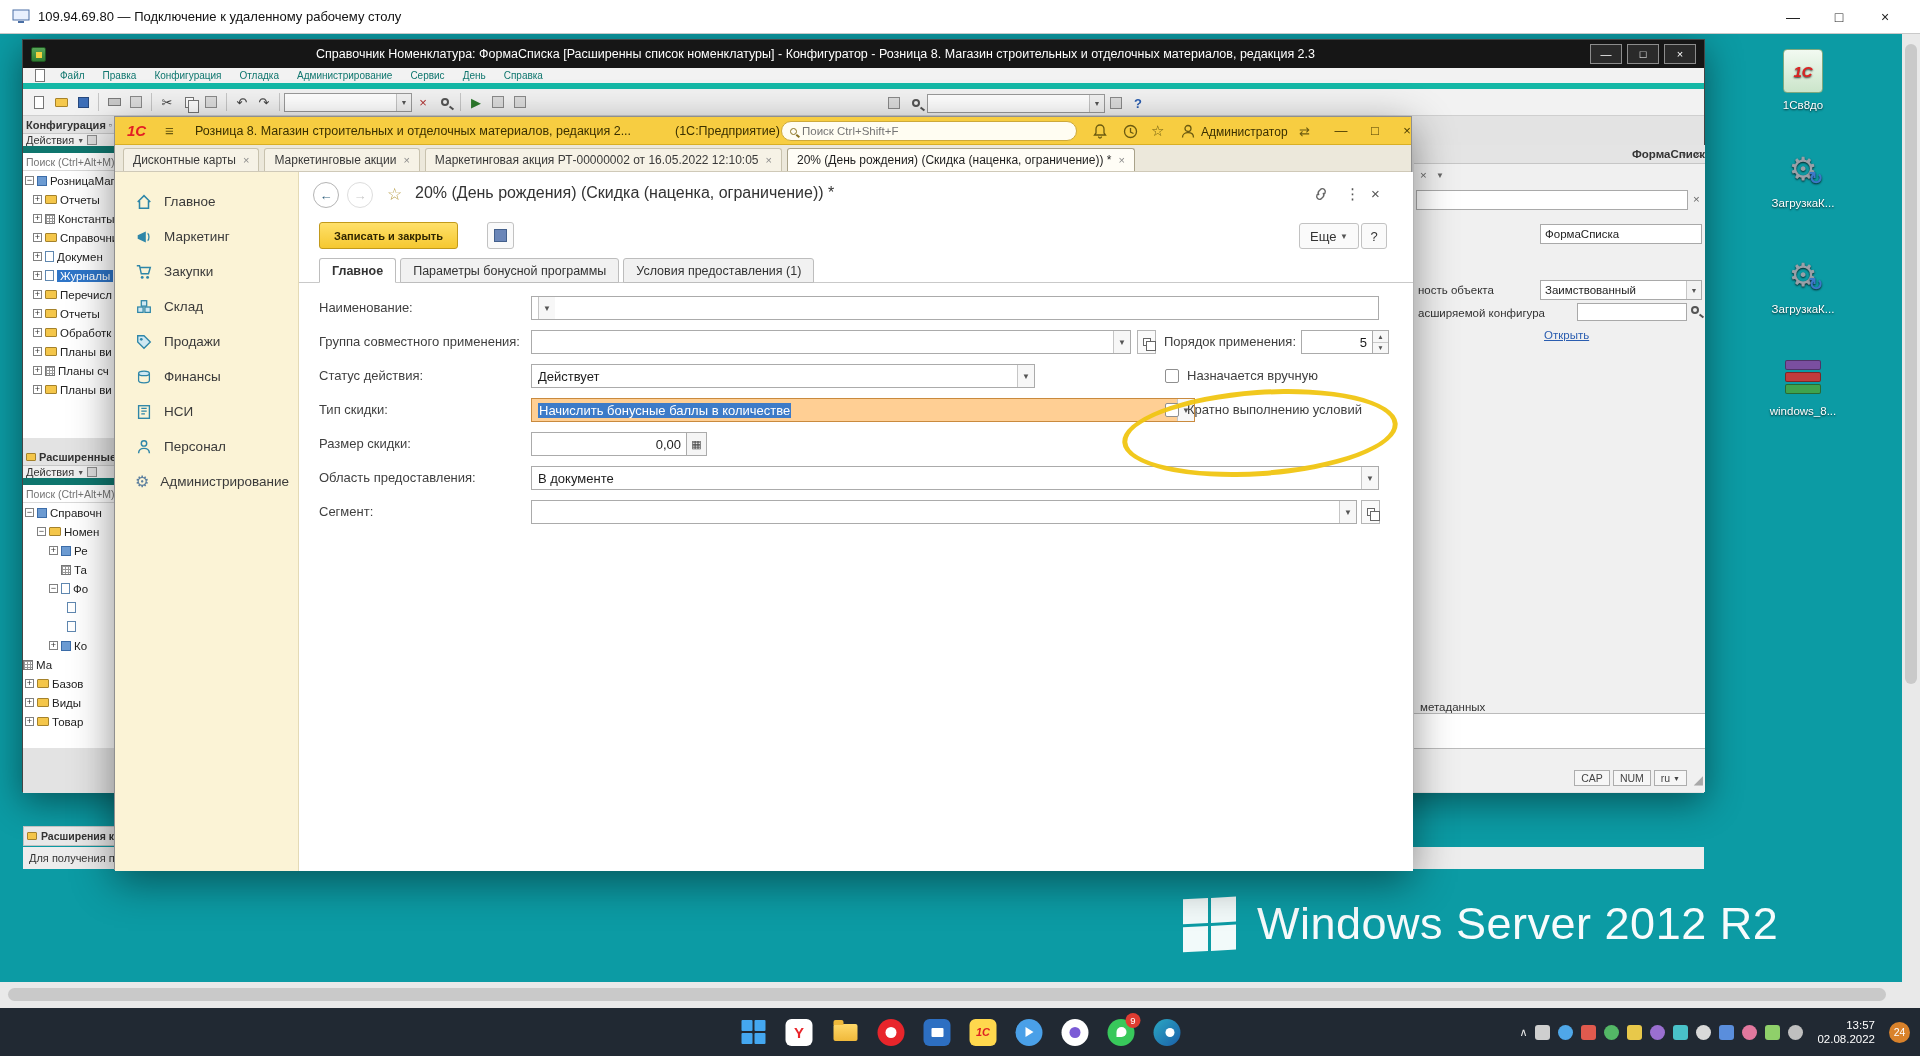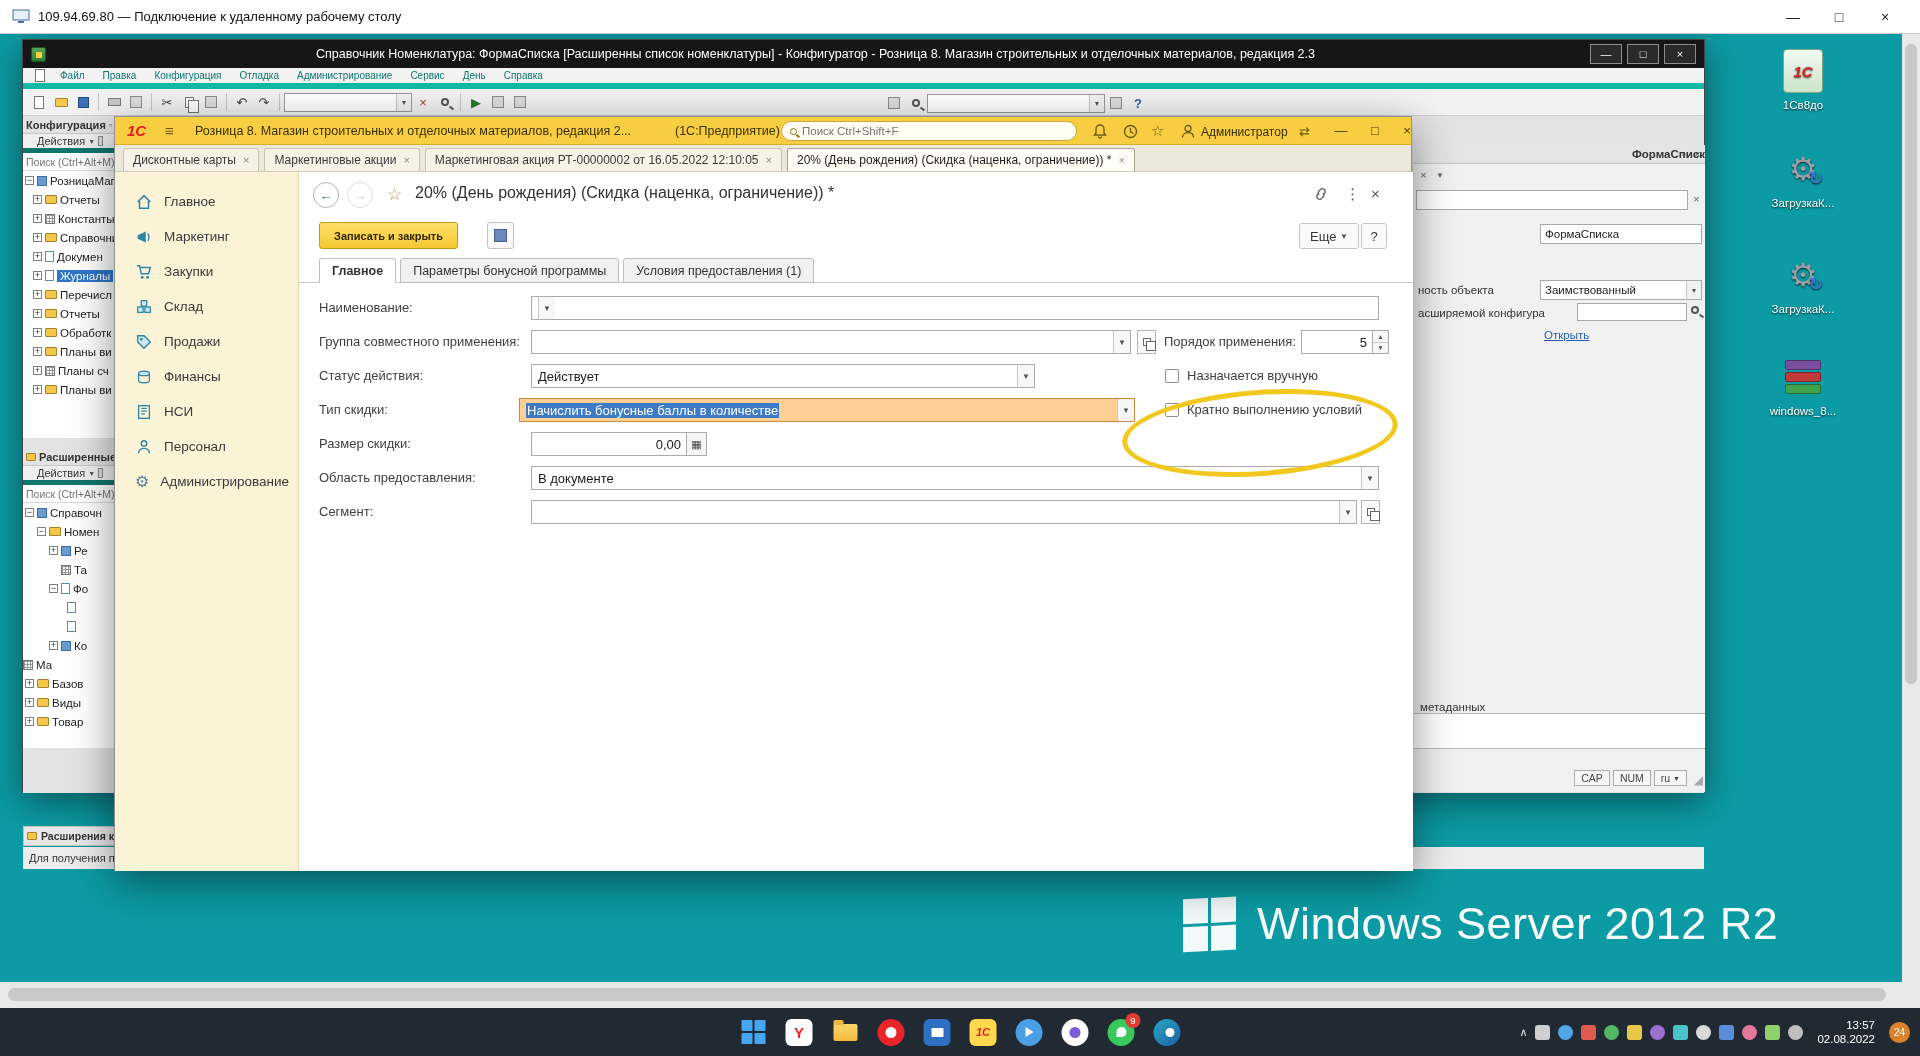--- a/index.html
+++ b/index.html
@@ -40,21 +40,21 @@
   .mi-mag:after{content:"";position:absolute;left:6px;top:7px;width:5px;height:2px;background:#555;transform:rotate(40deg)}
   .glyphbtn{font-size:13px;color:#444}
   .tcombo{height:19px;background:#fff;border:1px solid #9A9A9A;display:flex;align-items:center;flex:none}
   .tcombo .arr{width:15px;height:100%;border-left:1px solid #C4C4C4;display:flex;align-items:center;justify-content:center;font-size:7px;color:#555;background:#F2F2F2}
   #cfgbody{left:0;top:76px;width:100%;height:677px;background:#E3E3E3}
 
   
   .panel{position:absolute;left:0;width:95px;background:#F0F0F0;border-right:1px solid #B9B9B9;overflow:hidden}
   .phead{height:18px;background:#E3E3E3;border-bottom:1px solid #C6C6C6;display:flex;align-items:center;font-size:11px;font-weight:bold;color:#333;padding:0 3px;gap:3px;white-space:nowrap}
   .phico{margin-left:auto;font-size:9px;color:#555;display:flex;gap:3px}
-  .pact{height:19px;display:flex;align-items:center;background:#EFEFEF;border-bottom:5px solid #0f766e;font-size:11px;color:#333;padding:0 14px;gap:3px;white-space:nowrap}
+  .pact{height:19px;display:flex;align-items:center;background:#EFEFEF;border-bottom:7px solid #0f766e;font-size:11px;color:#333;padding:0 3px;gap:3px;white-space:nowrap}
   .drop{font-size:7px;color:#555}
   .psearch{height:18px;background:#fff;border-bottom:1px solid #D9D9D9;display:flex;align-items:center;padding:0 3px}
   .psearch input{border:none;outline:none;width:100%;font-size:10.5px;font-family:inherit;color:#333;background:transparent}
   .ptree{position:absolute;left:0;right:0;bottom:0;background:#fff;overflow:hidden}
   .trow{height:19px;display:flex;align-items:center;gap:3px;font-size:11.5px;color:#222;white-space:nowrap}
   .exp{width:9px;height:9px;border:1px solid #808080;background:#fff;font-size:9px;line-height:7px;text-align:center;color:#333;flex:none}
   .tfold{width:12px;height:9px;background:#F4C64A;border:1px solid #A5822B;border-radius:1px;flex:none}
   .tdoc{width:9px;height:11px;background:#fff;border:1px solid #5F87B0;flex:none}
   .tblu{width:10px;height:10px;background:#6C9BD2;border:1px solid #3B6CA8;flex:none}
   .tgrid{width:10px;height:10px;border:1px solid #777;background-image:linear-gradient(#999 1px,transparent 1px),linear-gradient(90deg,#999 1px,transparent 1px);background-size:3px 3px;background-color:#fff;flex:none}
@@ -620,21 +620,21 @@
 
       <span class="flabel" style="left:20px;top:192px">Статус действия:</span>
       <div class="fld" style="left:232px;top:192px;width:504px">
         <span class="val">Действует</span>
         <span class="ca">▼</span>
       </div>
       <span class="cb" style="left:866px;top:197px"></span>
       <span class="flabel" style="left:888px;top:192px">Назначается вручную</span>
 
       <span class="flabel" style="left:20px;top:226px">Тип скидки:</span>
-      <div class="fld hot" style="left:220px;top:226px;width:616px">
+      <div class="fld hot" style="left:232px;top:226px;width:664px">
         <span class="val"><span class="selx">Начислить бонусные баллы в количестве</span></span>
         <span class="ca">▼</span>
       </div>
       <span class="cb" style="left:866px;top:231px"></span>
       <span class="flabel" style="left:888px;top:226px">Кратно выполнению условий</span>
 
       <span class="flabel" style="left:20px;top:260px">Размер скидки:</span>
       <div class="fld" style="left:232px;top:260px;width:156px;padding-right:5px;justify-content:flex-end">
         <span>0,00</span>
       </div>

